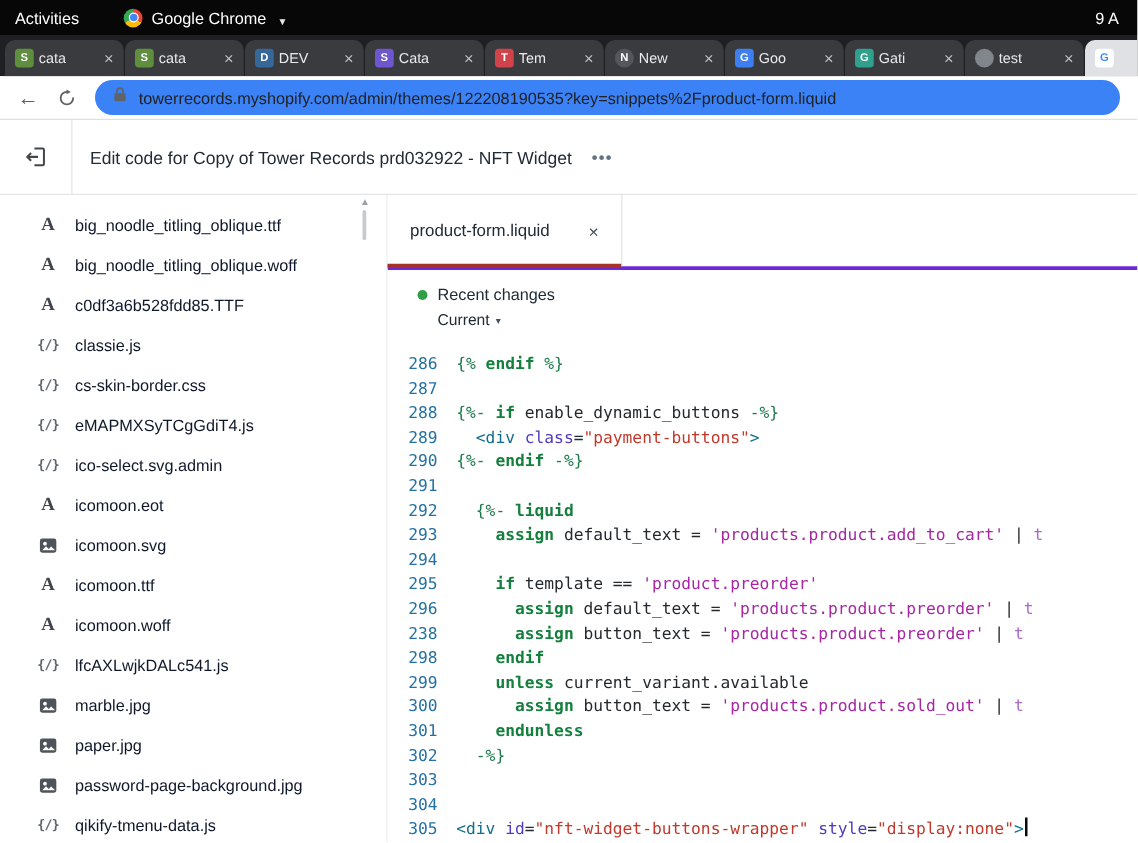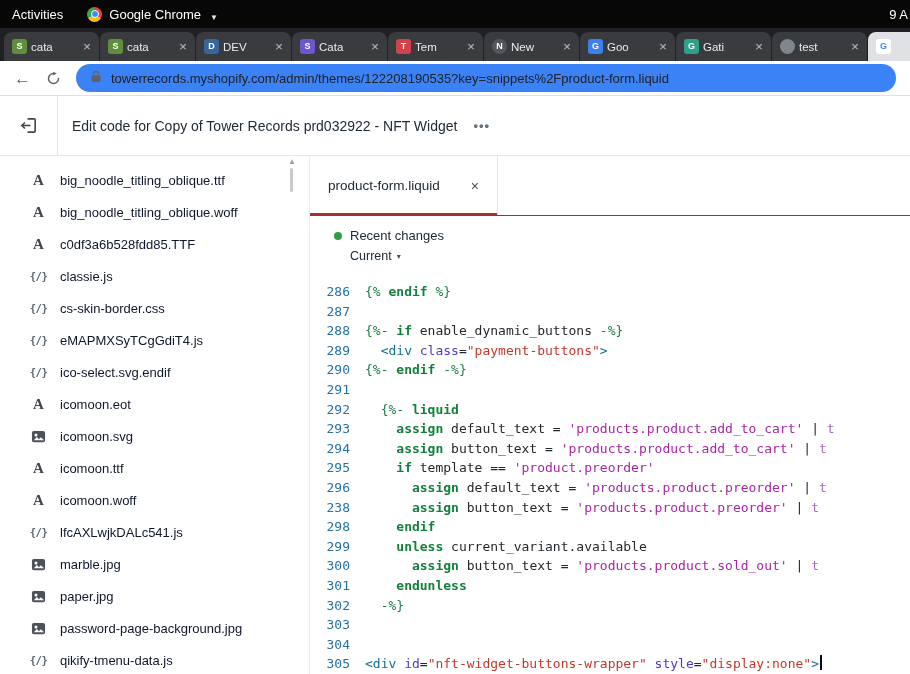--- a/index.html
+++ b/index.html
@@ -2,26 +2,26 @@
 <html><head>
 <meta charset="utf-8">
 <style>
   *{box-sizing:border-box;margin:0;padding:0}
   html,body{width:910px;height:674px;overflow:hidden;background:#fff;
     font-family:"Liberation Sans",sans-serif;}
 
   
   .sysbar{height:28px;background:#070707;color:#fff;display:flex;align-items:center;font-size:13px}
   .sys-activities{padding:0 12px;height:100%;display:flex;align-items:center;cursor:pointer}
-  .sys-app{display:flex;align-items:flex-end;gap:7px;margin-left:12px;cursor:pointer}
+  .sys-app{display:flex;align-items:flex-end;gap:7px;margin-left:24px;cursor:pointer}
   .chrome-logo{width:15px;height:15px;border-radius:50%;position:relative;flex:none;
     background:conic-gradient(#ea4335 0deg 120deg,#fbbc05 120deg 240deg,#34a853 240deg 360deg)}
   .chrome-logo::after{content:"";position:absolute;inset:3.5px;border-radius:50%;background:#4285f4;border:1.5px solid #fff}
   .sys-caret{font-size:8px;margin-left:2px;opacity:.9}
-  .sys-clock{margin-left:auto;padding-right:2px;white-space:nowrap}
+  .sys-clock{margin-left:auto;padding-right:15px;white-space:nowrap}
 
   
   .tabstrip{height:33px;background:#1f2023;display:flex;align-items:flex-end;padding-left:4px;overflow:hidden}
   .chrome-tab{width:95px;height:29px;background:#3a3b3f;border-radius:8px 8px 0 0;display:flex;
     align-items:center;padding:0 5px 0 8px;margin-right:1px;color:#e8eaed;flex:none;cursor:pointer}
   .favicon{width:15px;height:15px;border-radius:3px;flex:none;display:flex;align-items:center;
     justify-content:center;font-size:9px;font-weight:bold;line-height:1}
   .favicon.circle{border-radius:50%}
   .tab-label{flex:1;font-size:11.5px;margin:0 4px;white-space:nowrap;overflow:hidden;min-width:0}
   .tab-close{flex:none;font-size:13px;color:#bdc1c6;width:14px;text-align:center;cursor:pointer}
@@ -47,21 +47,21 @@
   .sidebar{width:310px;flex:none;position:relative;padding-top:8px;border-right:1px solid #eceef0;overflow:hidden}
   .file-item{height:32px;display:flex;align-items:center;padding-left:30px;gap:13px;cursor:pointer}
   .ficon{width:17px;text-align:center;flex:none;display:flex;align-items:center;justify-content:center}
   .font-icon{font-family:"Liberation Serif",serif;font-size:15px;font-weight:bold;color:#40464d}
   .code-icon{font-size:10.5px;color:#5d646b;letter-spacing:-.5px;font-weight:bold;font-family:"DejaVu Sans Mono",monospace}
   .fname{font-size:13px;color:#0f172a;white-space:nowrap}
   .sb-scroll-arrow{position:absolute;top:1px;right:13px;color:#9aa0a6;font-size:8px;cursor:pointer}
   .sb-thumb{position:absolute;top:12px;right:16px;width:3px;height:24px;background:#c7cacd;border-radius:2px;cursor:pointer}
 
   .main{flex:1;display:flex;flex-direction:column;min-width:0}
-  .filetab-row{height:60px;border-bottom:1px solid #6d28d9;display:flex;flex:none}
+  .filetab-row{height:60px;border-bottom:3px solid #6d28d9;display:flex;flex:none}
   .filetab{width:188px;display:flex;align-items:center;padding:0 18px;border-right:1px solid #e4e5e7;
     position:relative;cursor:pointer}
   .filetab::after{content:"";position:absolute;left:0;right:0;bottom:-1px;height:3px;background:#a4322a}
   .filetab-label{font-size:13.5px;color:#212b36;flex:1;white-space:nowrap}
   .filetab-close{font-size:14px;color:#454f5b;cursor:pointer;padding-left:8px}
 
   .version-bar{height:66px;padding:12px 0 0 24px;flex:none}
   .recent{display:flex;align-items:center;gap:8px;font-size:13px;color:#212b36}
   .dot{width:8px;height:8px;border-radius:50%;background:#2f9e44;flex:none}
   .current{margin:6px 0 0 16px;font-size:12.5px;color:#212b36;display:inline-flex;align-items:center;
@@ -203,21 +203,21 @@
         <div class="file-item">
           <span class="ficon code-icon">{/}</span>
           <span class="fname">cs-skin-border.css</span>
         </div>
         <div class="file-item">
           <span class="ficon code-icon">{/}</span>
           <span class="fname">eMAPMXSyTCgGdiT4.js</span>
         </div>
         <div class="file-item">
           <span class="ficon code-icon">{/}</span>
-          <span class="fname">ico-select.svg.endif</span>
+          <span class="fname">ico-select.svg.admin</span>
         </div>
         <div class="file-item">
           <span class="ficon font-icon">A</span>
           <span class="fname">icomoon.eot</span>
         </div>
         <div class="file-item">
           <span class="ficon">
             <svg width="15" height="15" viewBox="0 0 16 16">
               <rect x="1" y="2" width="14" height="12" rx="2" fill="#4d5358"></rect>
               <circle cx="5.3" cy="6.3" r="1.6" fill="#fff"></circle>
@@ -298,21 +298,21 @@
 
     <div class="code-area">
         <div class="code-line"><span class="ln">286</span><span class="cd"><span class="tok-lq">{% </span><span class="tok-kw">endif</span><span class="tok-lq"> %}</span></span></div>
         <div class="code-line"><span class="ln">287</span><span class="cd"></span></div>
         <div class="code-line"><span class="ln">288</span><span class="cd"><span class="tok-lq">{%- </span><span class="tok-kw">if</span><span class="tok-pl"> enable_dynamic_buttons </span><span class="tok-lq">-%}</span></span></div>
         <div class="code-line"><span class="ln">289</span><span class="cd"><span class="tok-pl">  </span><span class="tok-tag">&lt;div</span><span class="tok-pl"> </span><span class="tok-attr">class</span><span class="tok-op">=</span><span class="tok-hstr">"payment-buttons"</span><span class="tok-tag">&gt;</span></span></div>
         <div class="code-line"><span class="ln">290</span><span class="cd"><span class="tok-lq">{%- </span><span class="tok-kw">endif</span><span class="tok-lq"> -%}</span></span></div>
         <div class="code-line"><span class="ln">291</span><span class="cd"></span></div>
         <div class="code-line"><span class="ln">292</span><span class="cd"><span class="tok-pl">  </span><span class="tok-lq">{%- </span><span class="tok-kw">liquid</span></span></div>
         <div class="code-line"><span class="ln">293</span><span class="cd"><span class="tok-pl">    </span><span class="tok-kw">assign</span><span class="tok-pl"> default_text = </span><span class="tok-str">'products.product.add_to_cart'</span><span class="tok-pl"> | </span><span class="tok-flt">t</span></span></div>
-        <div class="code-line"><span class="ln">294</span><span class="cd"><span class="tok-pl">    </span><span class="tok-kw">assign</span><span class="tok-pl"> button_text = </span><span class="tok-str">'products.product.add_to_cart'</span><span class="tok-pl"> | </span><span class="tok-flt">t</span></span></div>
+        <div class="code-line"><span class="ln">294</span></div>
         <div class="code-line"><span class="ln">295</span><span class="cd"><span class="tok-pl">    </span><span class="tok-kw">if</span><span class="tok-pl"> template == </span><span class="tok-str">'product.preorder'</span></span></div>
         <div class="code-line"><span class="ln">296</span><span class="cd"><span class="tok-pl">      </span><span class="tok-kw">assign</span><span class="tok-pl"> default_text = </span><span class="tok-str">'products.product.preorder'</span><span class="tok-pl"> | </span><span class="tok-flt">t</span></span></div>
         <div class="code-line"><span class="ln">238</span><span class="cd"><span class="tok-pl">      </span><span class="tok-kw">assign</span><span class="tok-pl"> button_text = </span><span class="tok-str">'products.product.preorder'</span><span class="tok-pl"> | </span><span class="tok-flt">t</span></span></div>
         <div class="code-line"><span class="ln">298</span><span class="cd"><span class="tok-pl">    </span><span class="tok-kw">endif</span></span></div>
         <div class="code-line"><span class="ln">299</span><span class="cd"><span class="tok-pl">    </span><span class="tok-kw">unless</span><span class="tok-pl"> current_variant.available</span></span></div>
         <div class="code-line"><span class="ln">300</span><span class="cd"><span class="tok-pl">      </span><span class="tok-kw">assign</span><span class="tok-pl"> button_text = </span><span class="tok-str">'products.product.sold_out'</span><span class="tok-pl"> | </span><span class="tok-flt">t</span></span></div>
         <div class="code-line"><span class="ln">301</span><span class="cd"><span class="tok-pl">    </span><span class="tok-kw">endunless</span></span></div>
         <div class="code-line"><span class="ln">302</span><span class="cd"><span class="tok-pl">  </span><span class="tok-lq">-%}</span></span></div>
         <div class="code-line"><span class="ln">303</span><span class="cd"></span></div>
         <div class="code-line"><span class="ln">304</span><span class="cd"></span></div>

